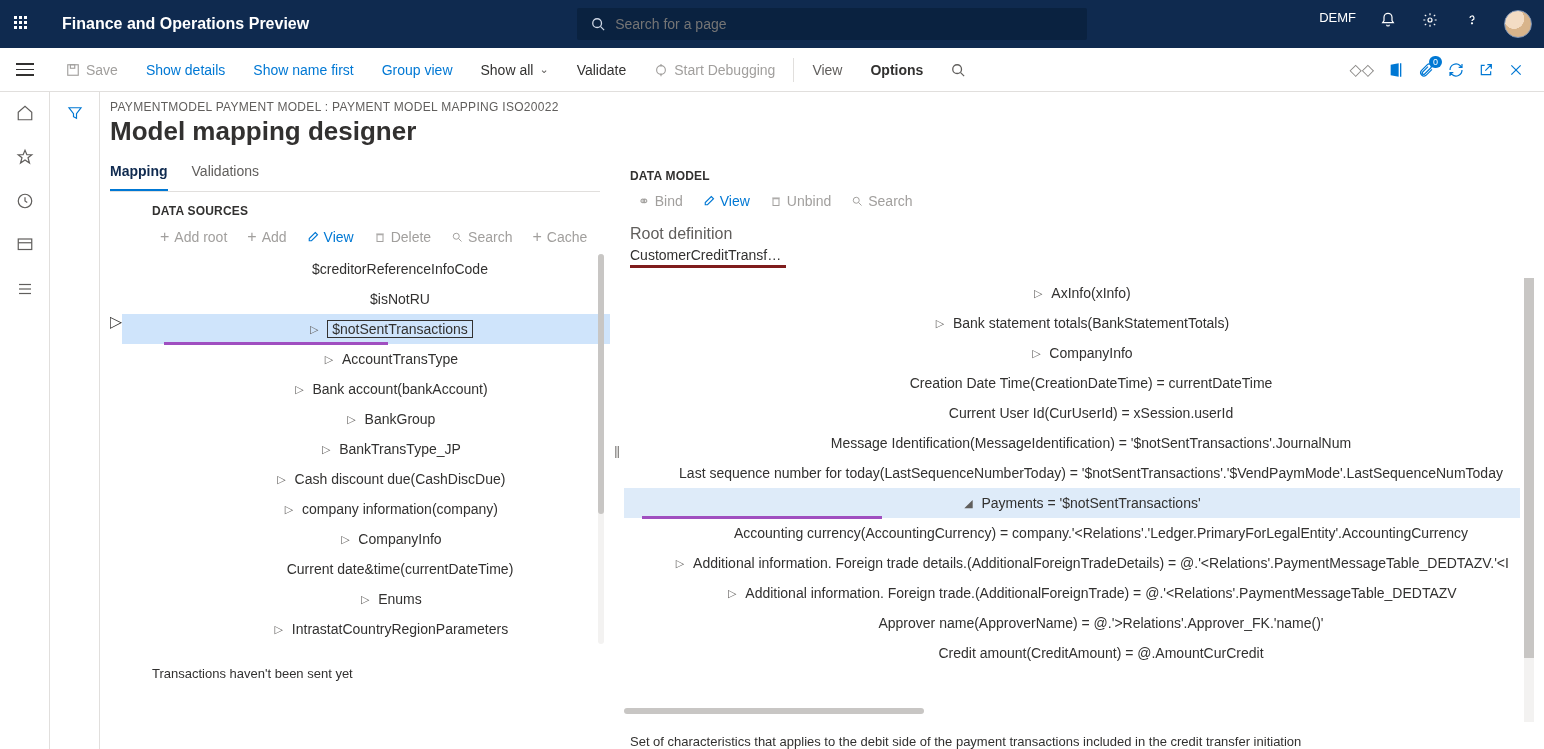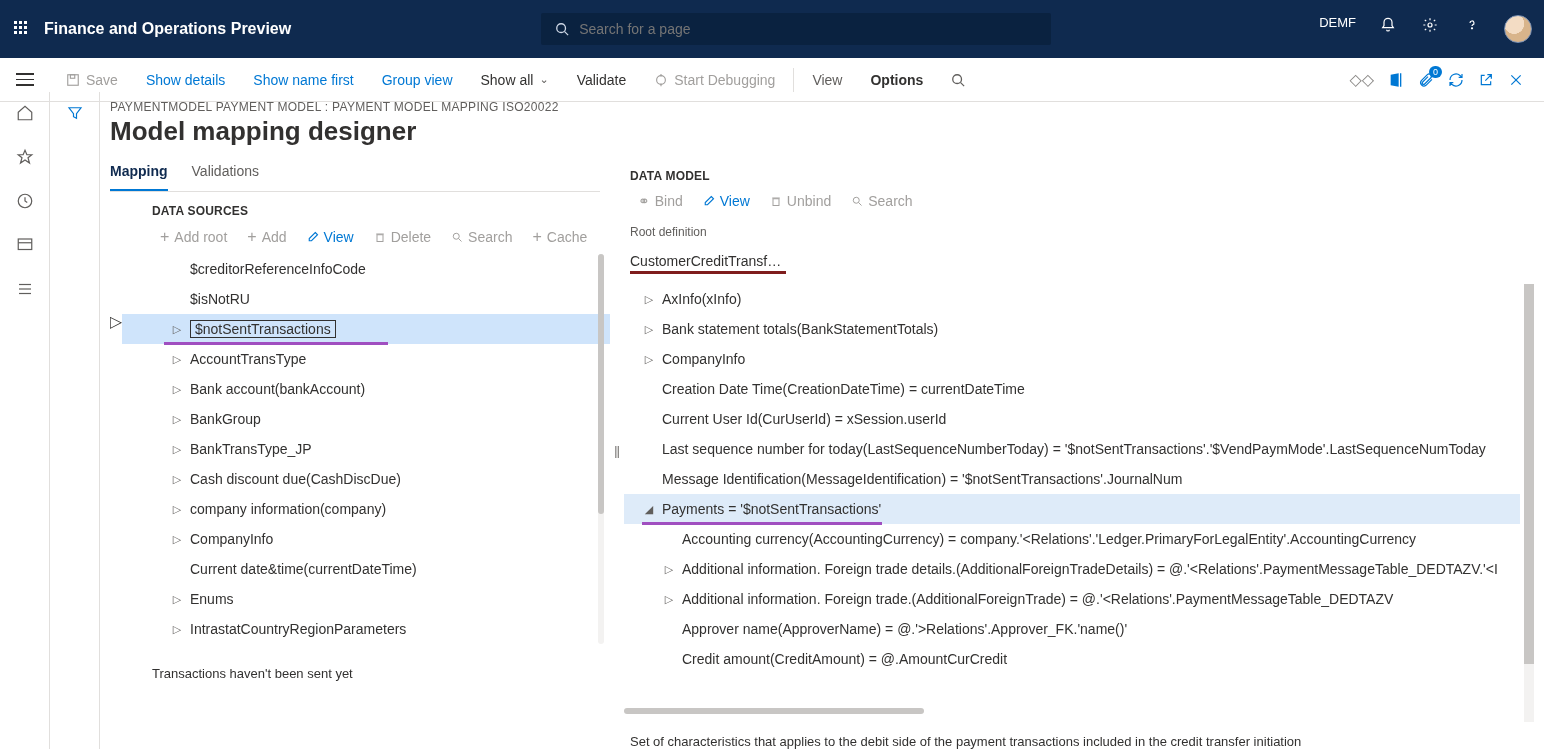--- a/index.html
+++ b/index.html
@@ -1,17 +1,17 @@
 <!DOCTYPE html>
 <html><head>
 <meta charset="utf-8">
 <style>
   * { margin:0; padding:0; box-sizing:border-box; font-family:"Segoe UI","Helvetica Neue",Arial,sans-serif; }
   html,body { width:1544px; height:749px; overflow:hidden; background:#fff; color:#323130; }
-  .topbar { height:58px; background:#0f2a4f; color:#fff; display:flex; align-items:center; padding:0 12px; }
+  .topbar { height:48px; background:#0f2a4f; color:#fff; display:flex; align-items:center; padding:0 12px;gap:18px; }
   .waffle-icon { width:16px; height:16px; margin:0 14px 0 2px; display:grid; grid-template-columns:repeat(3,3px); grid-auto-rows:3px; gap:2px; }
   .waffle-icon span { background:#fff; width:3px; height:3px; }
   .topbar-title { font-size:16px; font-weight:600; }
   .searchbox { margin-left:250px; width:510px; height:32px; background:#0a2240; display:flex; align-items:center; padding:0 14px; border-radius:2px; }
   .searchbox .mag { margin-right:10px; }
   .searchbox input { background:transparent; border:none; outline:none; color:#cfd8e6; font-size:14px; width:100%; }
   .top-right { margin-left:auto; display:flex; align-items:flex-start; gap:22px; }
   .top-right .env { font-size:13px; }
   .icon-btn { width:20px; height:20px; display:flex; align-items:center; justify-content:center; cursor:pointer; color:#fff; }
   .avatar { width:28px; height:28px; border-radius:50%; background:radial-gradient(circle at 35% 30%, #f3dcc4 0 40%, #d8b48b 41% 100%); border:1px solid #7d93b5; }
@@ -48,40 +48,40 @@
   .pane-right { flex:1; display:flex; flex-direction:column; overflow:hidden; padding-right:10px; }
 
   .section-head { font-size:12px; font-weight:700; color:#323130; padding:12px 0 8px 30px; letter-spacing:.2px; }
   .toolbar { display:flex; align-items:center; gap:4px; padding:0 0 6px 30px; font-size:14px; }
   .tb { display:flex; align-items:center; gap:5px; padding:2px 8px; cursor:pointer; }
   .tb.disabled { color:#a19f9d; cursor:default; }
   .tb.blue { color:#0078d4; }
 
   .tree { flex:1; overflow:hidden; position:relative; }
   .tree-inner { position:absolute; inset:0; overflow:hidden; }
-  .node { display:flex; align-items:center; height:30px; font-size:14px; padding-left:12px; white-space:nowrap; }
+  .node { display:flex; align-items:center; height:30px; font-size:14px; padding-left:12px; white-space:nowrap;justify-content:center; }
   .node .arrow { width:14px; text-align:center; color:#605e5c; font-size:11px; margin-right:6px; }
   .node .arrow.hidden { visibility:hidden; }
   .node .label { }
   .ind1 { padding-left:48px; }
   .sel-ds { background:#cfe4fb; }
   .sel-ds .label { border:1px solid #323130; padding:0 4px; }
   .underline-purple { position:relative; }
   .underline-purple::after { content:""; position:absolute; left:42px; right:222px; bottom:-1px; height:3px; background:#a04fc0; }
   .sel-dm { background:#deebf9; }
   .dm-underline::after { content:""; position:absolute; left:18px; width:240px; bottom:-1px; height:3px; background:#a04fc0; }
 
   .pane-left .scroll-track { position:absolute; right:6px; top:0; width:6px; height:390px; background:#f3f2f1; border-radius:3px; }
   .pane-left .scroll-thumb { position:absolute; right:6px; top:0; width:6px; height:260px; background:#c8c6c4; border-radius:3px; }
 
   .pane-right .scroll-track-v { position:absolute; right:0; top:0; width:10px; bottom:0; background:#f3f2f1; }
   .pane-right .scroll-thumb-v { position:absolute; right:0; top:0; width:10px; height:380px; background:#c8c6c4; }
   .pane-right .scroll-thumb-h { position:absolute; left:0; width:300px; bottom:8px; height:6px; background:#c8c6c4; border-radius:3px; }
 
-  .root-def-lbl { font-size:12px; color:#605e5c; margin:8px 0 12px 6px; }
+  .root-def-lbl { font-size:16px; color:#605e5c; margin:8px 0 2px 6px; }
   .root-def-val { font-size:14px; border-bottom:3px solid #7f1d1d; width:156px; margin:0 0 10px 6px; padding:2px 0; white-space:nowrap; overflow:hidden; text-overflow:ellipsis; }
 
   .footer-text { font-size:13px; color:#323130; padding:12px 0 0 30px; }
 
   svg { display:block; }
 </style>
 </head>
 <body>
 
 <div class="topbar">
@@ -413,25 +413,25 @@
               <div class="node" style="padding-left: 18px; position: relative;">
                 <span class="arrow hidden">▷</span>
                 <span class="label">Creation Date Time(CreationDateTime) = currentDateTime</span>
               </div>
               <div class="node" style="padding-left: 18px; position: relative;">
                 <span class="arrow hidden">▷</span>
                 <span class="label">Current User Id(CurUserId) = xSession.userId</span>
               </div>
               <div class="node" style="padding-left: 18px; position: relative;">
                 <span class="arrow hidden">▷</span>
+                <span class="label">Message Identification(MessageIdentification) = '$notSentTransactions'.JournalNum</span>
+              </div>
+              <div class="node" style="padding-left: 18px; position: relative;">
+                <span class="arrow hidden">▷</span>
                 <span class="label">Last sequence number for today(LastSequenceNumberToday) = '$notSentTransactions'.'$VendPaymMode'.LastSequenceNumToday</span>
-              </div>
-              <div class="node" style="padding-left: 18px; position: relative;">
-                <span class="arrow hidden">▷</span>
-                <span class="label">Message Identification(MessageIdentification) = '$notSentTransactions'.JournalNum</span>
               </div>
               <div class="node sel-dm underline-purple dm-underline" style="padding-left: 18px; position: relative;">
                 <span class="arrow">◢</span>
                 <span class="label">Payments = '$notSentTransactions'</span>
               </div>
               <div class="node" style="padding-left: 38px; position: relative;">
                 <span class="arrow hidden">▷</span>
                 <span class="label">Accounting currency(AccountingCurrency) = company.'&lt;Relations'.'Ledger.PrimaryForLegalEntity'.AccountingCurrency</span>
               </div>
               <div class="node" style="padding-left: 38px; position: relative;">

